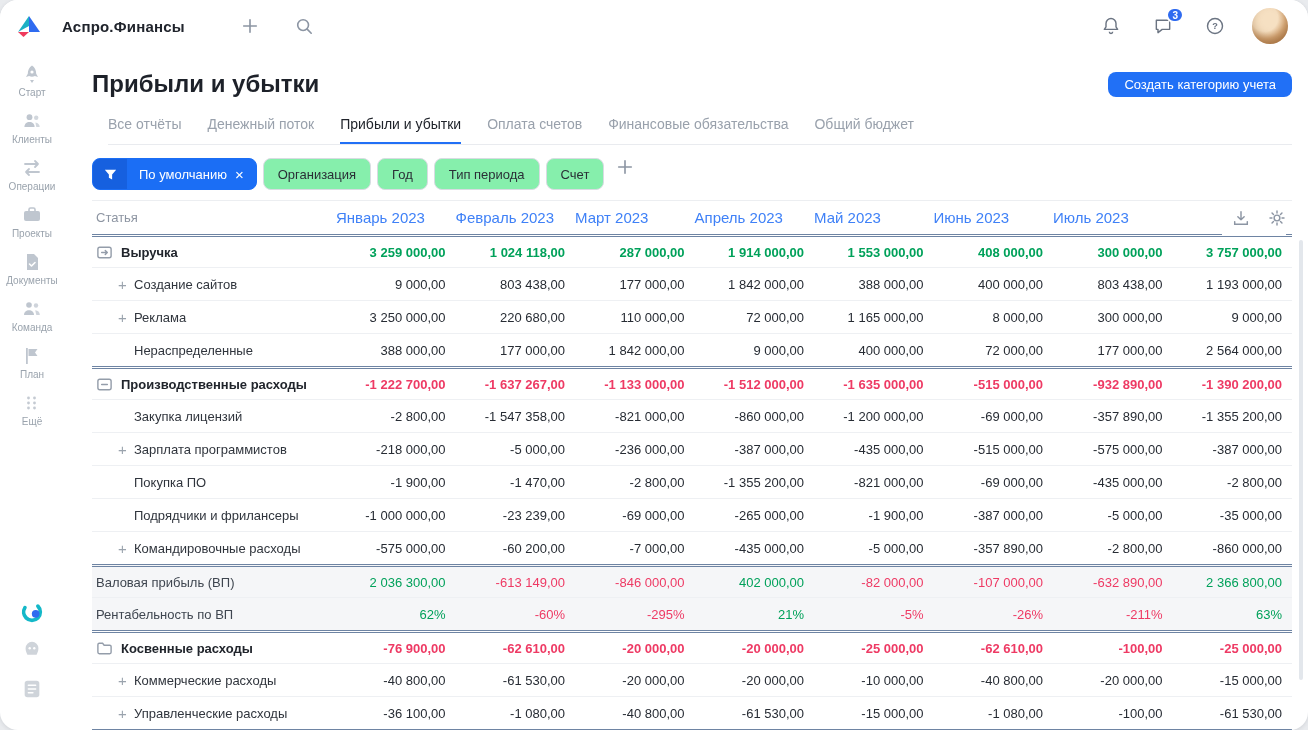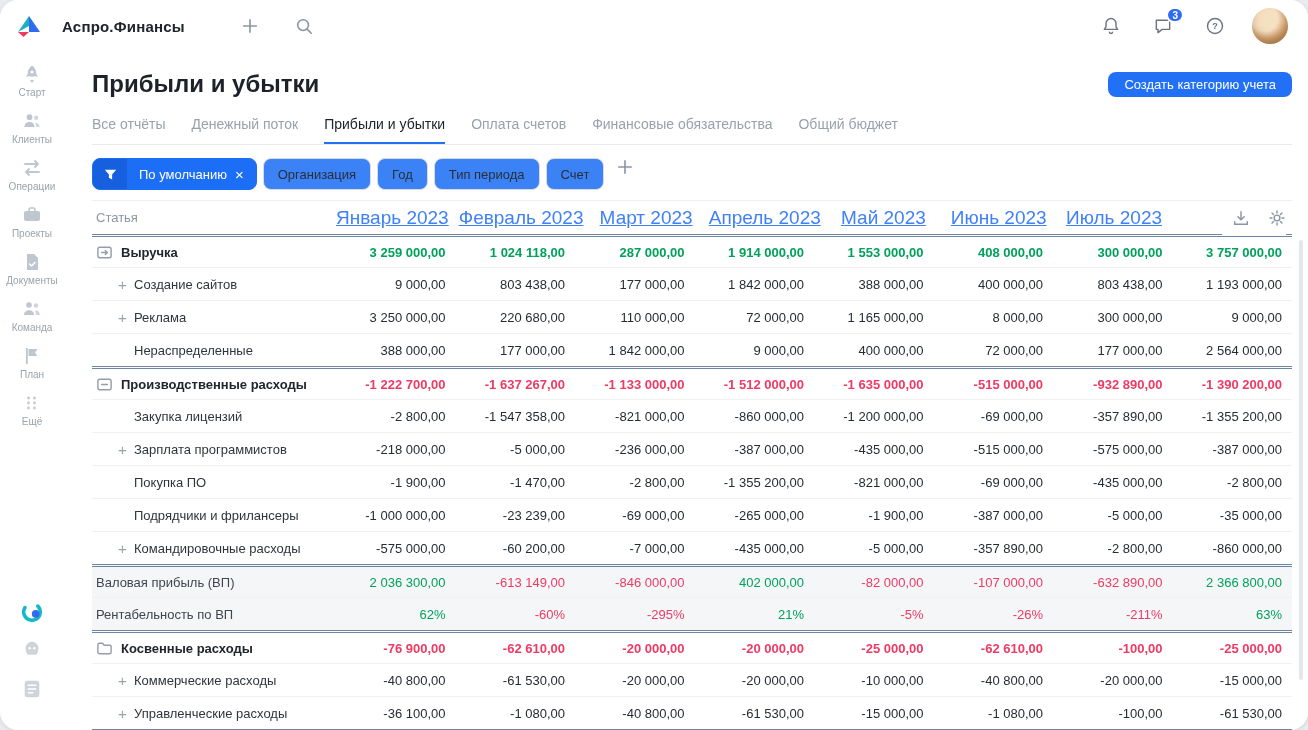--- a/index.html
+++ b/index.html
@@ -23,37 +23,37 @@
   .sb-label { font-size:10px; color:#9aa3ad; }
   .sb-bottom { margin-top:auto; display:flex; flex-direction:column; align-items:center; gap:16px; }
   .sb-bottom span { cursor:pointer; display:inline-flex; }
 
   
   .content { position:absolute; top:52px; left:64px; right:0; bottom:0; padding:14px 16px 0 28px; }
   .title-row { display:flex; align-items:center; justify-content:space-between; height:36px; }
   h1 { font-size:24px; font-weight:600; color:#1d2129; }
   .primary { background:#2170f6; color:#fff; border:none; border-radius:8px; height:25px; padding:0 16px; font-size:13px; font-family:inherit; cursor:pointer; }
 
-  .tabs { display:flex; gap:26px; margin-top:10px; border-bottom:1px solid #e9ebef; }
+  .tabs { display:flex; gap:26px; margin-top:10px; border-bottom:1px solid #e9ebef;margin-left:16px; }
   .tab { font-size:14px; color:#99a1ac; padding:4px 0 10px; cursor:pointer; border-bottom:2px solid transparent; white-space:nowrap; }
   .tab.active { color:#20242b; border-bottom-color:#2170f6; }
 
   .filters { display:flex; align-items:flex-start; gap:6px; margin-top:13px; height:32px; }
-  .chip { display:inline-flex; align-items:center; height:32px; border:1px solid #d8dce2; border-radius:8px; padding:8px 14px; font-size:13px; color:#2a2f36; background:#3b82f6; cursor:pointer; white-space:nowrap; }
+  .chip { display:inline-flex; align-items:center; height:32px; border:1px solid #d8dce2; border-radius:8px; padding:8px 14px; font-size:13px; color:#2a2f36; background:#86efac; cursor:pointer; white-space:nowrap; }
   .chip.blue { background:#1b6ef5; border-color:#1b6ef5; color:#fff; padding:0; overflow:hidden; }
   .chip.blue .funnel { display:flex; align-items:center; justify-content:center; width:34px; height:32px; background:#1660df; }
   .chip.blue .lbl { padding:0 6px 0 12px; font-weight:500; }
   .chip.blue .x { padding:0 12px 0 2px; font-size:15px; cursor:pointer; }
   .add-filter { display:inline-flex; margin-left:6px; cursor:pointer; }
 
   
   .table { margin-top:10px; }
   .t-head { position:relative; display:grid; grid-template-columns:244px repeat(8,1fr); align-items:center; height:34px; border-top:1px solid #eceef1; }
   .t-head .hname { font-size:13px; color:#8d95a2; padding-left:4px; }
-  .t-head .hmon { font-size:19px; color:#3f81f7; text-align:center; padding-right:10px; white-space:nowrap;text-decoration:underline; }
+  .t-head .hmon { font-size:15px; color:#3f81f7; text-align:left; padding-right:10px; white-space:nowrap; }
   .head-icons { position:absolute; right:6px; top:0; height:34px; display:flex; align-items:center; gap:18px; background:#fff; padding-left:10px; }
   .head-icons span { display:inline-flex; cursor:pointer; }
 
   .t-row { display:grid; grid-template-columns:244px repeat(8,1fr); align-items:center; height:33px; border-top:1px solid #eef0f3; cursor:default; }
   .t-row.sep { border-top:3px double #6e84a3; }
   .t-row.bg { background:#f5f6f8; }
   .t-body { border-bottom:3px double #6e84a3; }
   .cell.num { text-align:right; padding-right:10px; font-size:13px; white-space:nowrap; }
   .cell.namecell { display:flex; align-items:center; padding-left:4px; overflow:hidden; white-space:nowrap; }
   .cell.namecell.child { padding-left:26px; }

